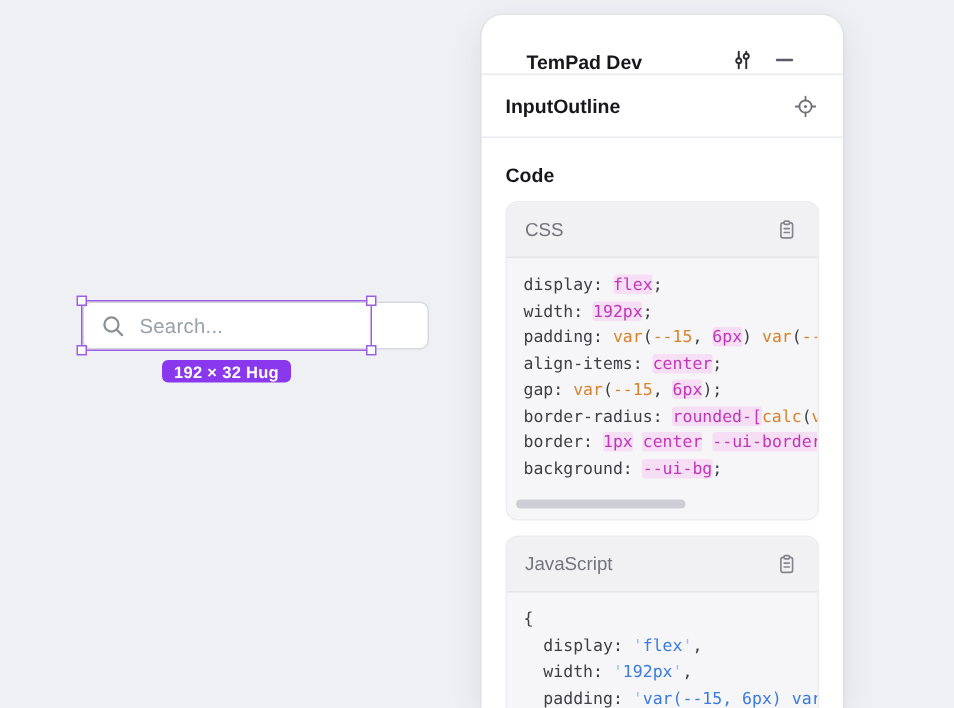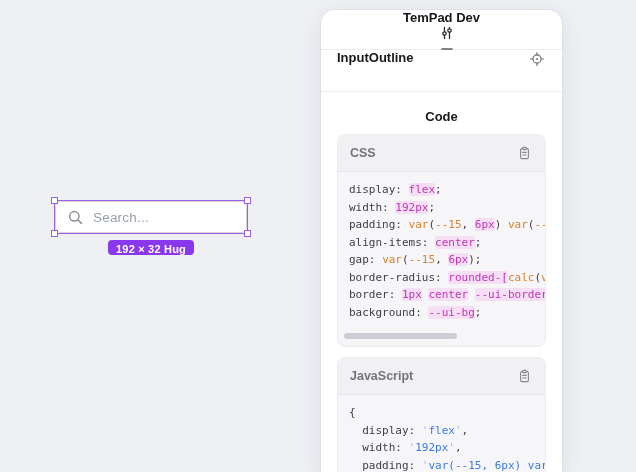--- a/index.html
+++ b/index.html
@@ -5,21 +5,21 @@
   html,body{margin:0;padding:0;}
   body{
     width:636px;height:472px;position:relative;overflow:hidden;
     background:#eef0f4;
     font-family:"Liberation Sans",sans-serif;
     -webkit-font-smoothing:antialiased;
   }
   
   .stage{position:absolute;inset:0;}
   .canvas-input{
-    position:absolute;left:55px;top:201px;width:192px;height:32px;box-sizing:border-box;
+    position:absolute;left:55px;top:201px;width:231px;height:32px;box-sizing:border-box;
     background:#ffffff;border:1px solid #d6d8de;border-radius:6px;
     display:flex;align-items:center;gap:9px;padding:0 11px;
   }
   .canvas-input .ph{font-size:13.5px;color:#9aa0a9;letter-spacing:.2px;}
   .sel-outline{
     position:absolute;left:54px;top:200px;width:194px;height:34px;box-sizing:border-box;
     border:1px solid #9a5fe2;pointer-events:none;
   }
   .sel-handle{
     position:absolute;width:7px;height:7px;box-sizing:border-box;
@@ -29,29 +29,29 @@
     position:absolute;left:151px;top:240px;transform:translateX(-50%);
     background:#8a38ed;color:#ffffff;font-size:11px;font-weight:700;
     padding:3px 8px 0;border-radius:4px;white-space:nowrap;letter-spacing:.2px;
   }
   
   .panel{
     position:absolute;left:321px;top:10px;width:241px;height:462px;box-sizing:border-box;
     background:#ffffff;border-radius:14px 14px 0 0;
     box-shadow:0 0 0 1px rgba(40,40,60,.04),0 6px 22px rgba(50,50,80,.10);
   }
-  .panel-header{height:39px;display:flex;align-items:center;padding:0 12px;border-bottom:1px solid #ebecef;flex-direction:column;}
+  .panel-header{height:39px;display:flex;align-items:flex-end;padding:0 30px;border-bottom:1px solid #ebecef;}
   .panel-title{flex:1;font-size:13px;font-weight:700;color:#17171c;}
   .hicon{display:flex;align-items:center;justify-content:center;width:18px;height:18px;margin-left:10px;cursor:pointer;}
-  .component-row{height:41px;display:flex;align-items:flex-start;padding:0 16px;border-bottom:1px solid #ebecef;gap:44px;}
+  .component-row{height:41px;display:flex;align-items:center;padding:0 16px;border-bottom:1px solid #ebecef;gap:44px;}
   .component-name{flex:1;font-size:13px;font-weight:700;color:#17171c;}
   .panel-content{padding:0 16px;}
-  .section-title{margin-top:17px;font-size:13px;font-weight:700;color:#17171c;text-align:center;}
+  .section-title{margin-top:17px;font-size:13px;font-weight:700;color:#17171c;}
   .card{margin-top:10px;border-radius:8px;overflow:hidden;background:#f6f6f8;border:1px solid #ededf1;}
-  .card-header{height:36px;background:#f1f1f4;border-bottom:1px solid #e5e5ea;display:flex;align-items:center;padding:0 12px;font-weight:bold;}
+  .card-header{height:36px;background:#f1f1f4;border-bottom:1px solid #e5e5ea;display:flex;align-items:center;padding:0 12px;}
   .card-label{flex:1;font-size:12.5px;color:#74747c;}
   .copy-btn{display:flex;align-items:center;justify-content:center;width:18px;height:18px;cursor:pointer;}
   .card-body{
     padding:9px 11px 5px;overflow:hidden;
     font-family:"DejaVu Sans Mono",monospace;font-size:11px;line-height:17.5px;
   }
   .code-line{white-space:pre;height:17.5px;}
   .tk-p,.tk-d{color:#3e3e44;}
   .tk-v{color:#c136b8;background:rgba(248,122,231,.18);border-radius:2px;}
   .tk-f{color:#d9822b;}

